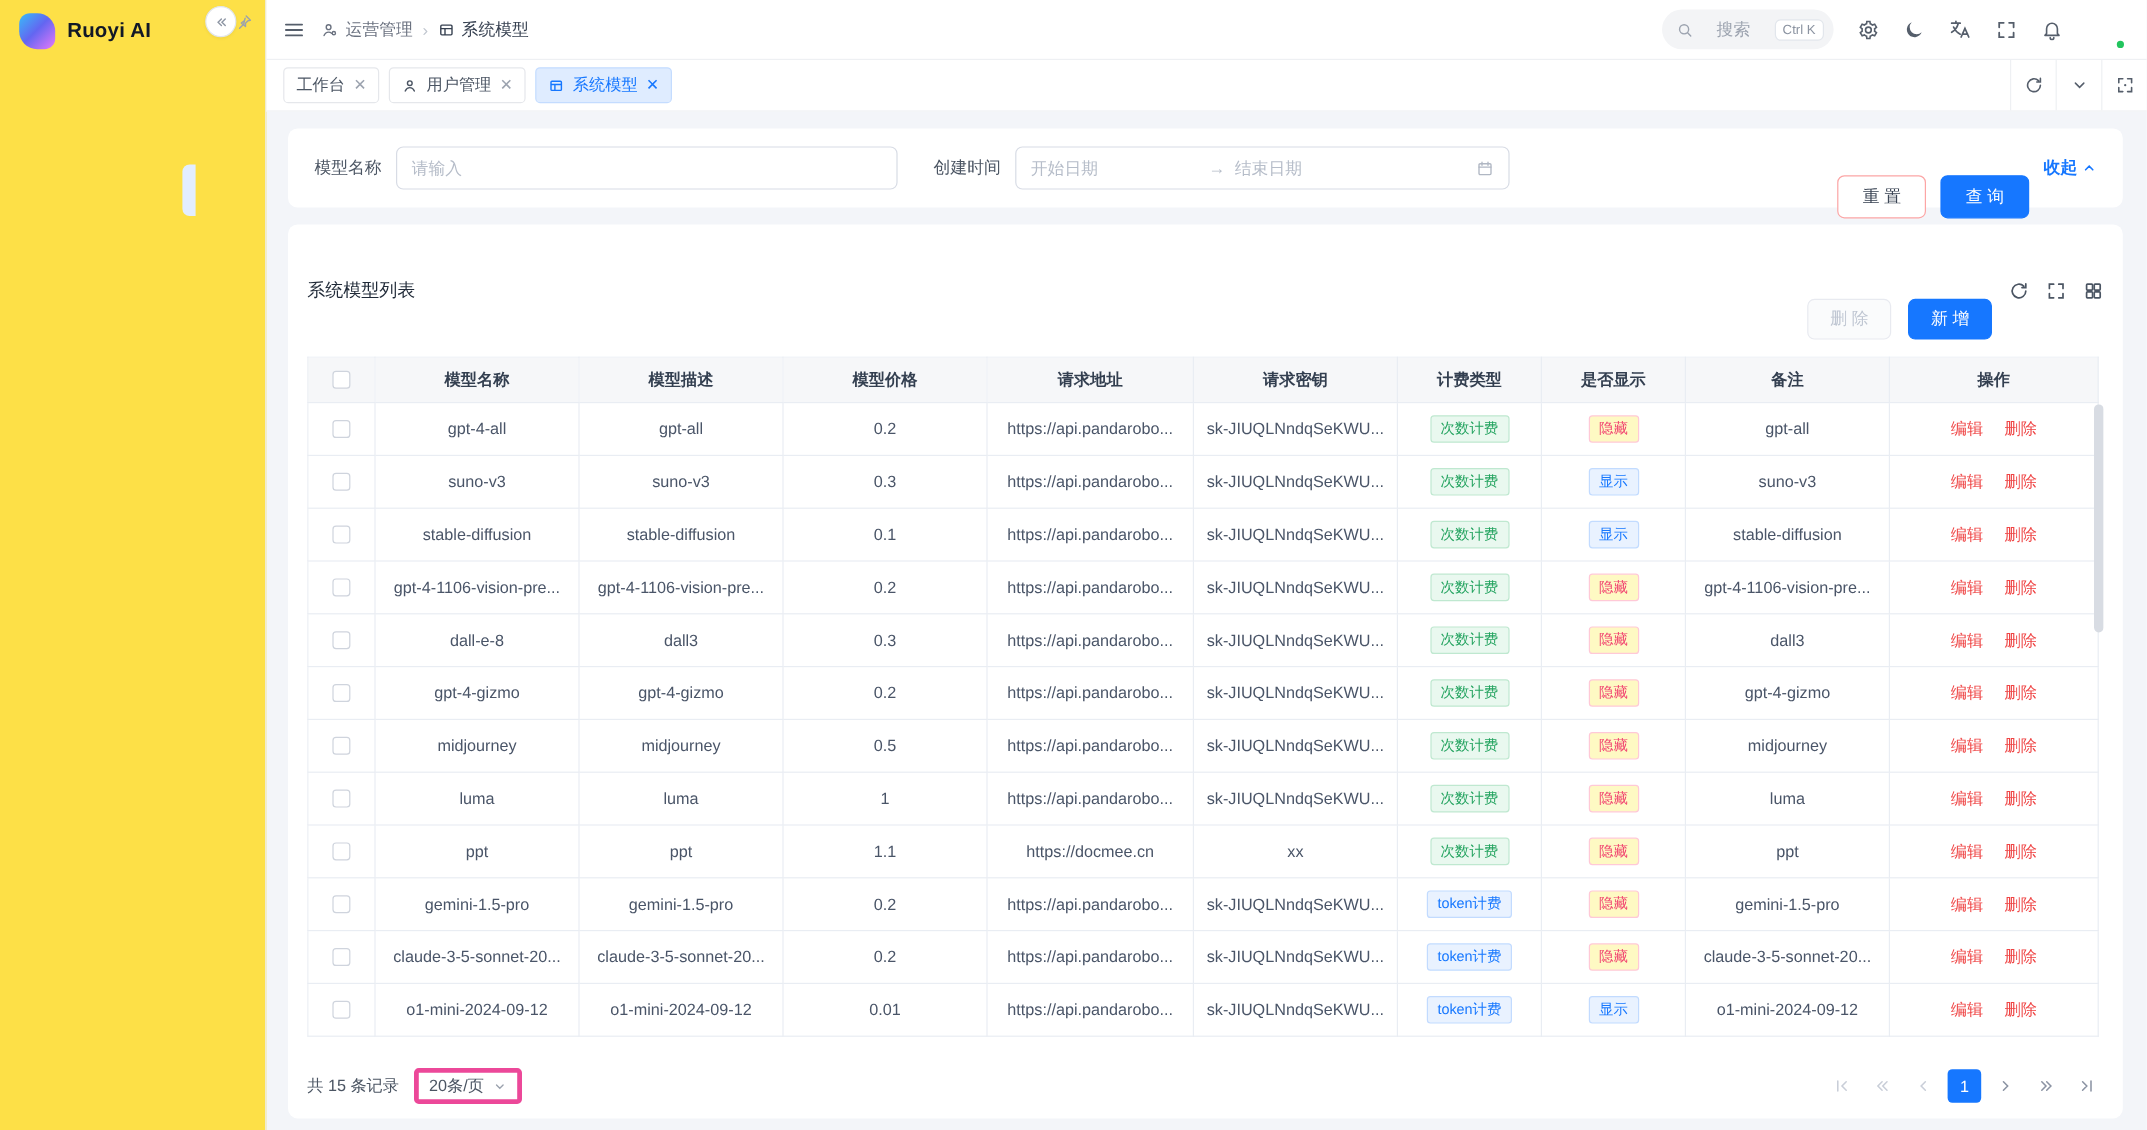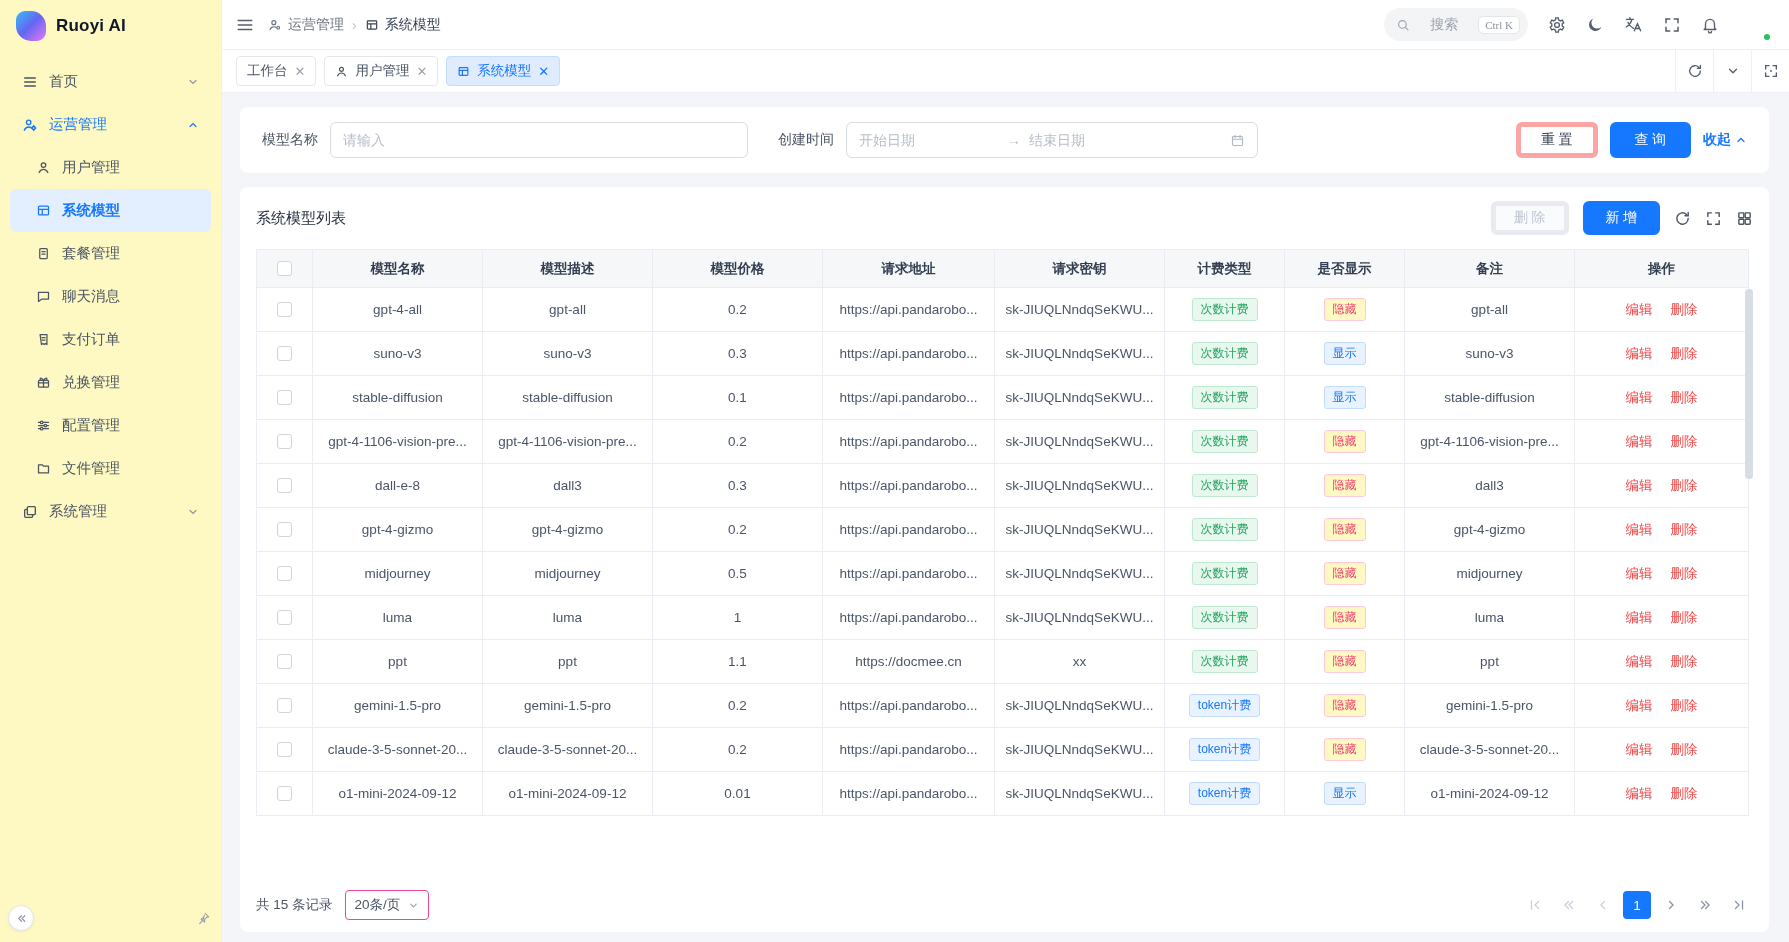--- a/index.html
+++ b/index.html
@@ -6,21 +6,21 @@
   html, body { width: 1789px; height: 942px; }
   body {
     font-family: "Liberation Sans", "DejaVu Sans", sans-serif;
     font-size: 14px; color: #374151; background: #f3f5f9;
     display: flex; overflow: hidden;
   }
   svg { display: block; }
   :root { --primary:#1677ff; --success:#23a35f; --danger:#f1416f; --action:#ef4444; }
 
   
-  .sidebar { width: 222px; background: #fef9c3; border-right: 1px solid #ebeef3; display: flex; flex-direction: column; flex: 0 0 auto; }
+  .sidebar { width: 222px; background: #fde047; border-right: 1px solid #ebeef3; display: flex; flex-direction: row; flex: 0 0 auto; }
   .logo-row { height: 52px; display: flex; align-items: center; gap: 10px; padding: 0 16px; }
   .logo-mark { width: 30px; height: 30px; border-radius: 9px 15px 9px 15px; background: linear-gradient(135deg,#38bdf8 0%,#6366f1 48%,#e879f9 100%); }
   .logo-text { font-size: 17px; font-weight: bold; color: #111827; letter-spacing: .2px; }
   .nav { flex: 1; padding: 8px 10px; overflow: hidden; font-family: Liberation Serif, serif; }
   .nav-item, .sub-item { height: 43px; display: flex; align-items: center; gap: 11px; padding: 0 12px; border-radius: 6px; color: #4b5563; cursor: pointer; font-size: 14.5px; }
   .sub-item { padding-left: 26px; }
   .nav-item .chev { margin-left: auto; color: #8f97a5; }
   .nav-item.blue, .nav-item.blue .chev { color: var(--primary); }
   .sub-item.active { background: #e3eeff; color: var(--primary); font-weight: bold; }
   .sidebar-footer { height: 42px; display: flex; align-items: center; justify-content: space-between; padding: 0 10px 6px 8px; }
@@ -31,21 +31,21 @@
   .main { flex: 1; display: flex; flex-direction: column; min-width: 0; }
 
   
   .topbar { height: 50px; background: #fff; border-bottom: 1px solid #eef0f3; display: flex; align-items: center; padding: 0 18px 0 14px; gap: 14px; flex: 0 0 auto; }
   .hicon { color: #555e6b; cursor: pointer; display: flex; align-items: center; }
   .breadcrumb { display: flex; align-items: center; gap: 8px; color: #6b7280; font-size: 14px; }
   .crumb { display: flex; align-items: center; gap: 6px; cursor: pointer; }
   .crumb.current { color: #374151; }
   .crumb-sep { color: #c0c6cf; }
   .topbar-right { margin-left: auto; display: flex; align-items: center; gap: 20px; }
-  .search-pill { height: 33px; background: #f3f4f6; border-radius: 17px; display: flex; align-items: center; gap: 20px; padding: 0 8px 0 12px; color: #9ca3af; cursor: pointer; min-width: 128px; font-family: Liberation Serif, serif; }
+  .search-pill { height: 33px; background: #f3f4f6; border-radius: 17px; display: flex; align-items: center; gap: 20px; padding: 0 8px 0 12px; color: #9ca3af; cursor: pointer; min-width: 128px; }
   .search-kbd { background: #fff; border: 1px solid #e2e6ec; border-radius: 5px; font-size: 11px; color: #8b93a1; padding: 2px 6px; }
   .avatar-wrap { position: relative; width: 32px; height: 32px; cursor: pointer; }
   .avatar { width: 32px; height: 32px; border-radius: 50%; background: radial-gradient(circle at 30% 30%, #fbbf24 0%, #ef6aa0 40%, #6366f1 80%); }
   .status-dot { position: absolute; right: -1px; bottom: -1px; width: 10px; height: 10px; background: #22c55e; border: 2px solid #fff; border-radius: 50%; }
 
   
   .tabbar { height: 43px; background: #fff; border-bottom: 1px solid #eef0f3; display: flex; align-items: center; padding: 0 0 0 14px; flex: 0 0 auto; }
   .tabs { display: flex; gap: 8px; align-items: center; flex: 1; }
   .tab { height: 30px; display: flex; align-items: center; gap: 7px; padding: 0 10px; border: 1px solid #e5e7eb; border-radius: 4px; background: #fff; color: #4b5563; font-size: 13.5px; cursor: pointer; }
   .tab .tab-close { color: #9ca3af; font-size: 13px; }
@@ -62,21 +62,21 @@
   .filter-card { height: 66px; display: flex; align-items: center; padding: 0 22px; margin-bottom: 14px; flex: 0 0 auto; }
   .filter-label { color: #4b5563; margin-right: 12px; white-space: nowrap; }
   .text-input { width: 418px; height: 36px; border: 1px solid #d8dce5; border-radius: 6px; padding: 0 12px; font-size: 14px; color: #374151; outline: none; font-family: inherit; }
   .text-input::placeholder, .date-input::placeholder { color: #b6bdc9; }
   .gap-lg { width: 30px; flex: 0 0 auto; }
   .date-range { width: 412px; height: 36px; border: 1px solid #d8dce5; border-radius: 6px; display: flex; align-items: center; padding: 0 12px; gap: 8px; }
   .date-input { border: none; outline: none; width: 140px; font-size: 14px; font-family: inherit; color: #374151; }
   .range-arrow { color: #b6bdc9; }
   .cal-icon { margin-left: auto; color: #b0b7c3; }
   .filter-actions { margin-left: auto; display: flex; align-items: center; gap: 12px; }
-  .btn { height: 36px; padding: 0 20px; border-radius: 6px; border: 5px solid #fca5a5; background: #fff; color: #374151; font-size: 14px; cursor: pointer; font-family: Liberation Serif, serif; }
+  .btn { height: 36px; padding: 0 20px; border-radius: 6px; border: 1px solid #fca5a5; background: #fff; color: #374151; font-size: 14px; cursor: pointer; font-family: Liberation Sans, sans-serif; margin-top: 48px; }
   .btn-primary { background: var(--primary); border-color: var(--primary); color: #fff; }
   .btn-disabled { background: #fafbfc; border-color: #e8eaf0; color: #bfc6d2; cursor: not-allowed; }
   .link-collapse { color: var(--primary); display: flex; align-items: center; gap: 4px; cursor: pointer; font-weight: bold; }
 
   
   .table-card { flex: 1; display: flex; flex-direction: column; padding: 14px 16px 12px; min-height: 0; }
   .table-card-header { display: flex; align-items: center; flex: 0 0 auto; }
   .table-title { font-size: 15px; color: #1f2937; }
   .table-toolbar { margin-left: auto; display: flex; align-items: center; gap: 14px; }
   .btn-sm { height: 34px; padding: 0 18px; }
@@ -92,21 +92,21 @@
   .tag { display: inline-block; padding: 3px 8px; border-radius: 3px; font-size: 12px; line-height: 1.3; border: 1px solid transparent; }
   .tag-green { color: var(--success); background: #e9f8ef; border-color: #bfe8d0; }
   .tag-blue { color: var(--primary); background: #e9f2ff; border-color: #c2dbff; }
   .tag-red { color: var(--danger); background: #fef9c3; border-color: #ffc9d7; }
   .row-link { color: var(--action); cursor: pointer; }
   .row-link + .row-link { margin-left: 14px; text-align: center; }
   .vscrollbar { position: absolute; top: 40px; right: 0; width: 8px; height: 190px; background: #d8dce3; border-radius: 4px; }
 
   
   .pagination { margin-top: 12px; display: flex; align-items: center; gap: 12px; flex: 0 0 auto; color: #4b5563; font-size: 13.5px; }
-  .page-size { height: 30px; border: 1px solid #ec4899; border-radius: 4px; display: flex; align-items: center; gap: 8px; padding: 0 9px; cursor: pointer; }
+  .page-size { height: 30px; border: 4px solid #ec4899; border-radius: 4px; display: flex; align-items: center; gap: 8px; padding: 0 9px; cursor: pointer; }
   .page-size .chev { color: #9aa1ad; }
   .pager { margin-left: auto; display: flex; align-items: center; gap: 6px; }
   .pg-btn { width: 28px; height: 28px; display: flex; align-items: center; justify-content: center; border-radius: 4px; color: #8b93a3; cursor: pointer; }
   .pg-btn.disabled { color: #c9ced8; cursor: default; }
   .pg-current { width: 28px; height: 28px; display: flex; align-items: center; justify-content: center; border-radius: 4px; background: var(--primary); color: #fff; cursor: pointer; }
 </style>
 </head>
 <body>
 
 <aside class="sidebar">

